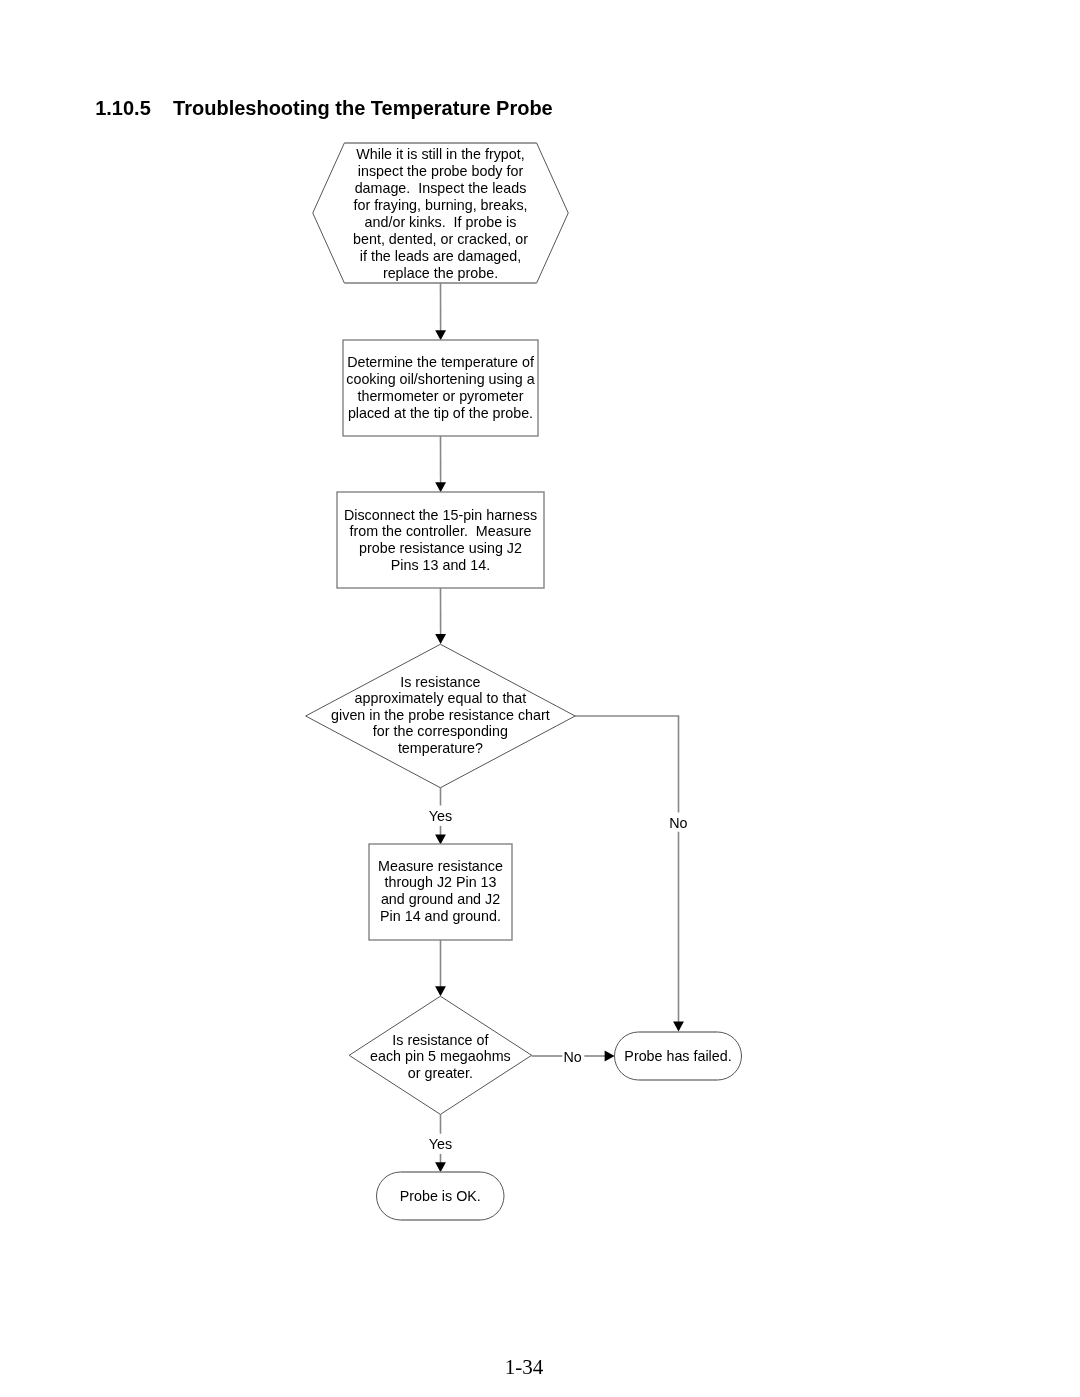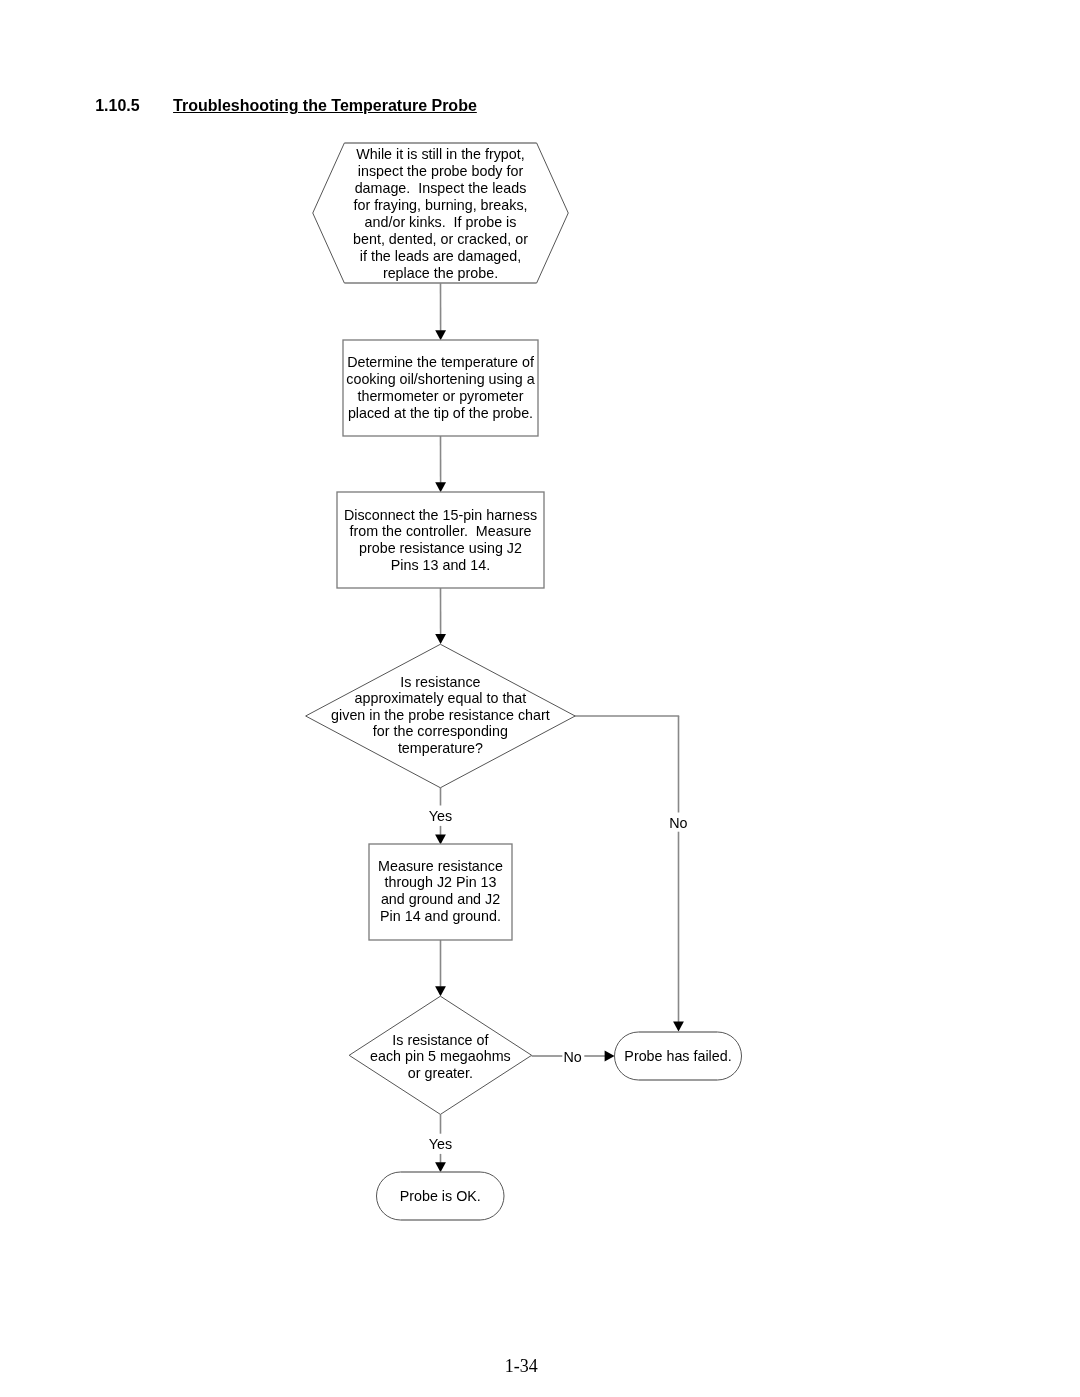--- a/index.html
+++ b/index.html
@@ -19,25 +19,24 @@
   }
   .page { position: absolute; inset: 0; transform: translateZ(0); }
 
   
   #heading {
     position: absolute;
     left: 95.2px;
     top: 98.4px;
     font-family: "Liberation Sans", sans-serif;
     font-weight: bold;
-    font-size: 16px;
+    font-size: 20px;
     letter-spacing: 0px;
     white-space: nowrap;
     line-height: 1;
-    text-decoration: underline;
   }
   #heading .num { display:inline-block; width:77.9px; }
 
   
   #flow { position: absolute; left: 0; top: 0; }
 
   .node-text {
     font-family: "Liberation Sans", sans-serif;
     font-size: 14.3px;
     text-anchor: middle;
@@ -67,21 +66,21 @@
     stroke-linecap: butt;
   }
   .arrowhead { fill: #000; stroke: none; }
 
   
   #pagenum {
     position: absolute;
     left: 504.7px;
     top: 1357px;
     font-family: "Liberation Serif", serif;
-    font-size: 18px;
+    font-size: 21px;
     line-height: 1;
     white-space: nowrap;
   }
 </style>
 </head>
 <body>
 
 <div class="page">
 
   <div id="heading">

